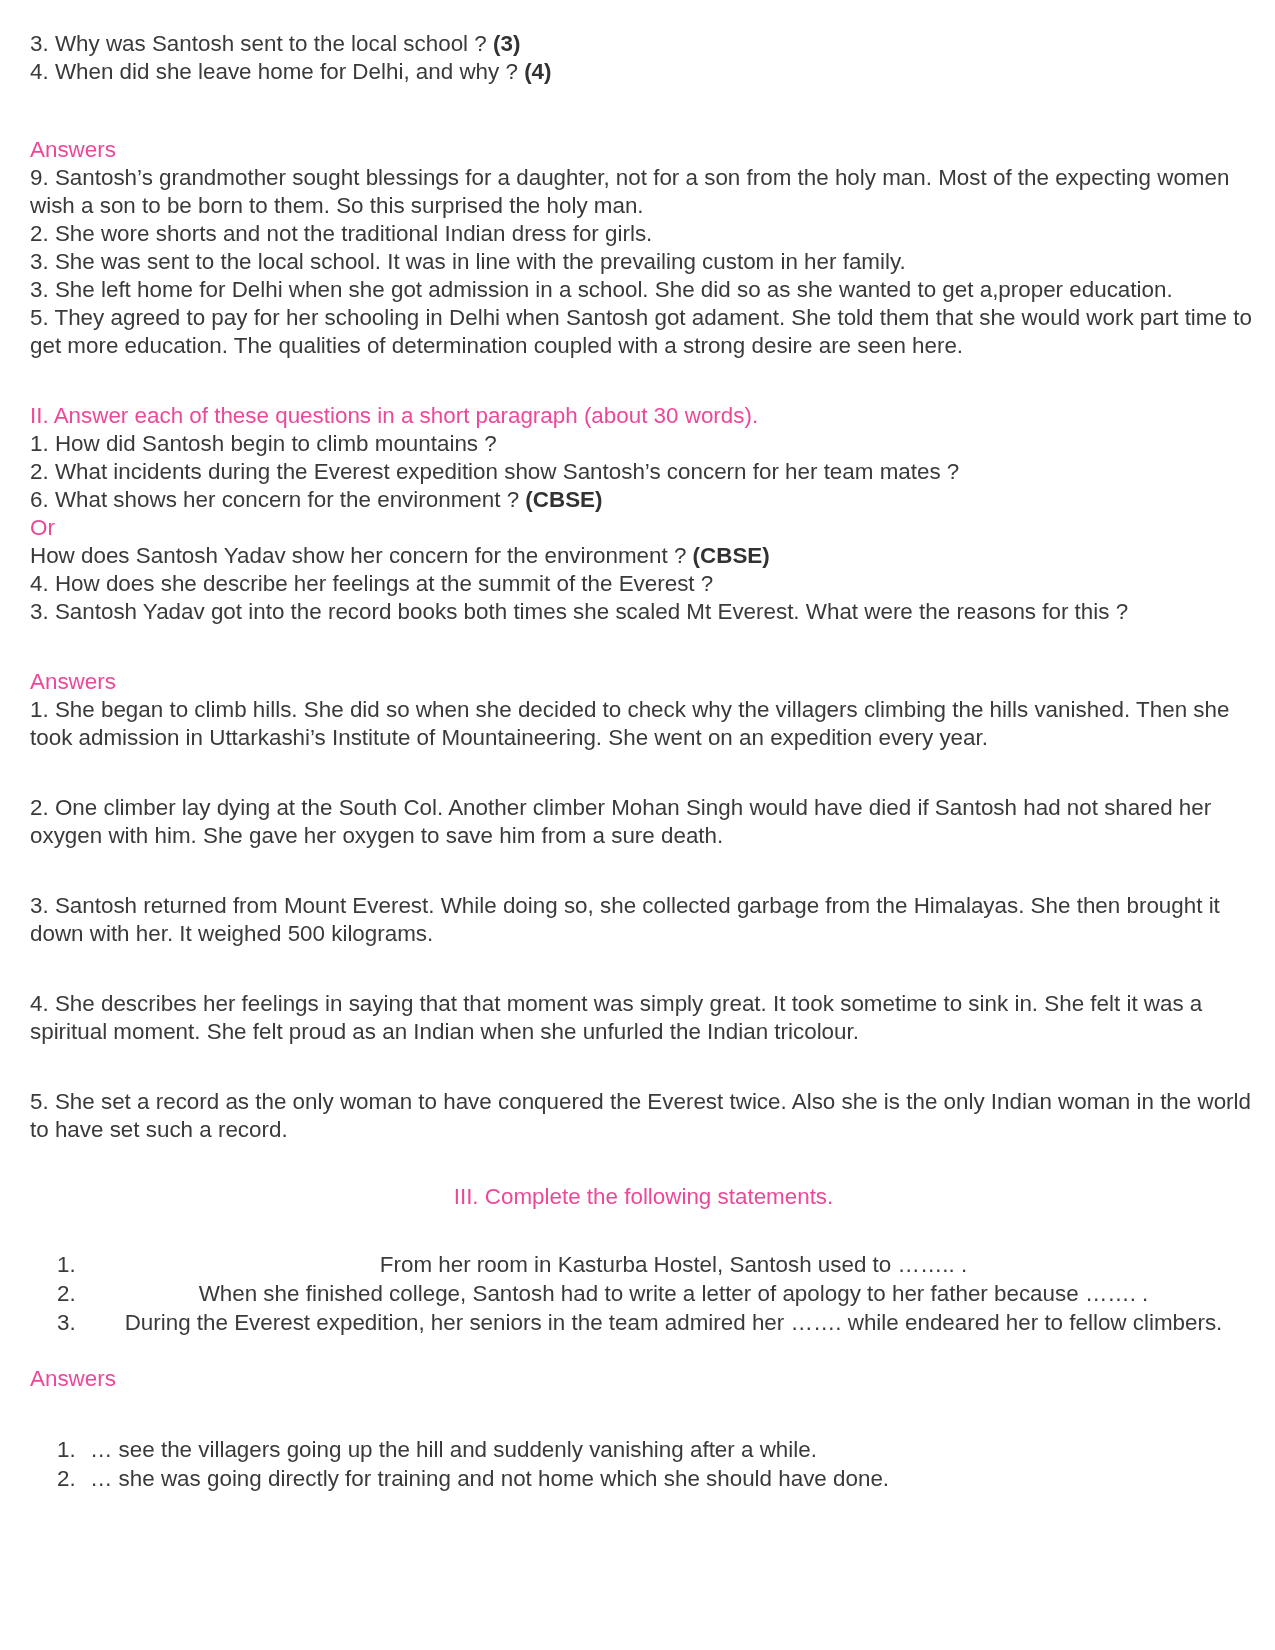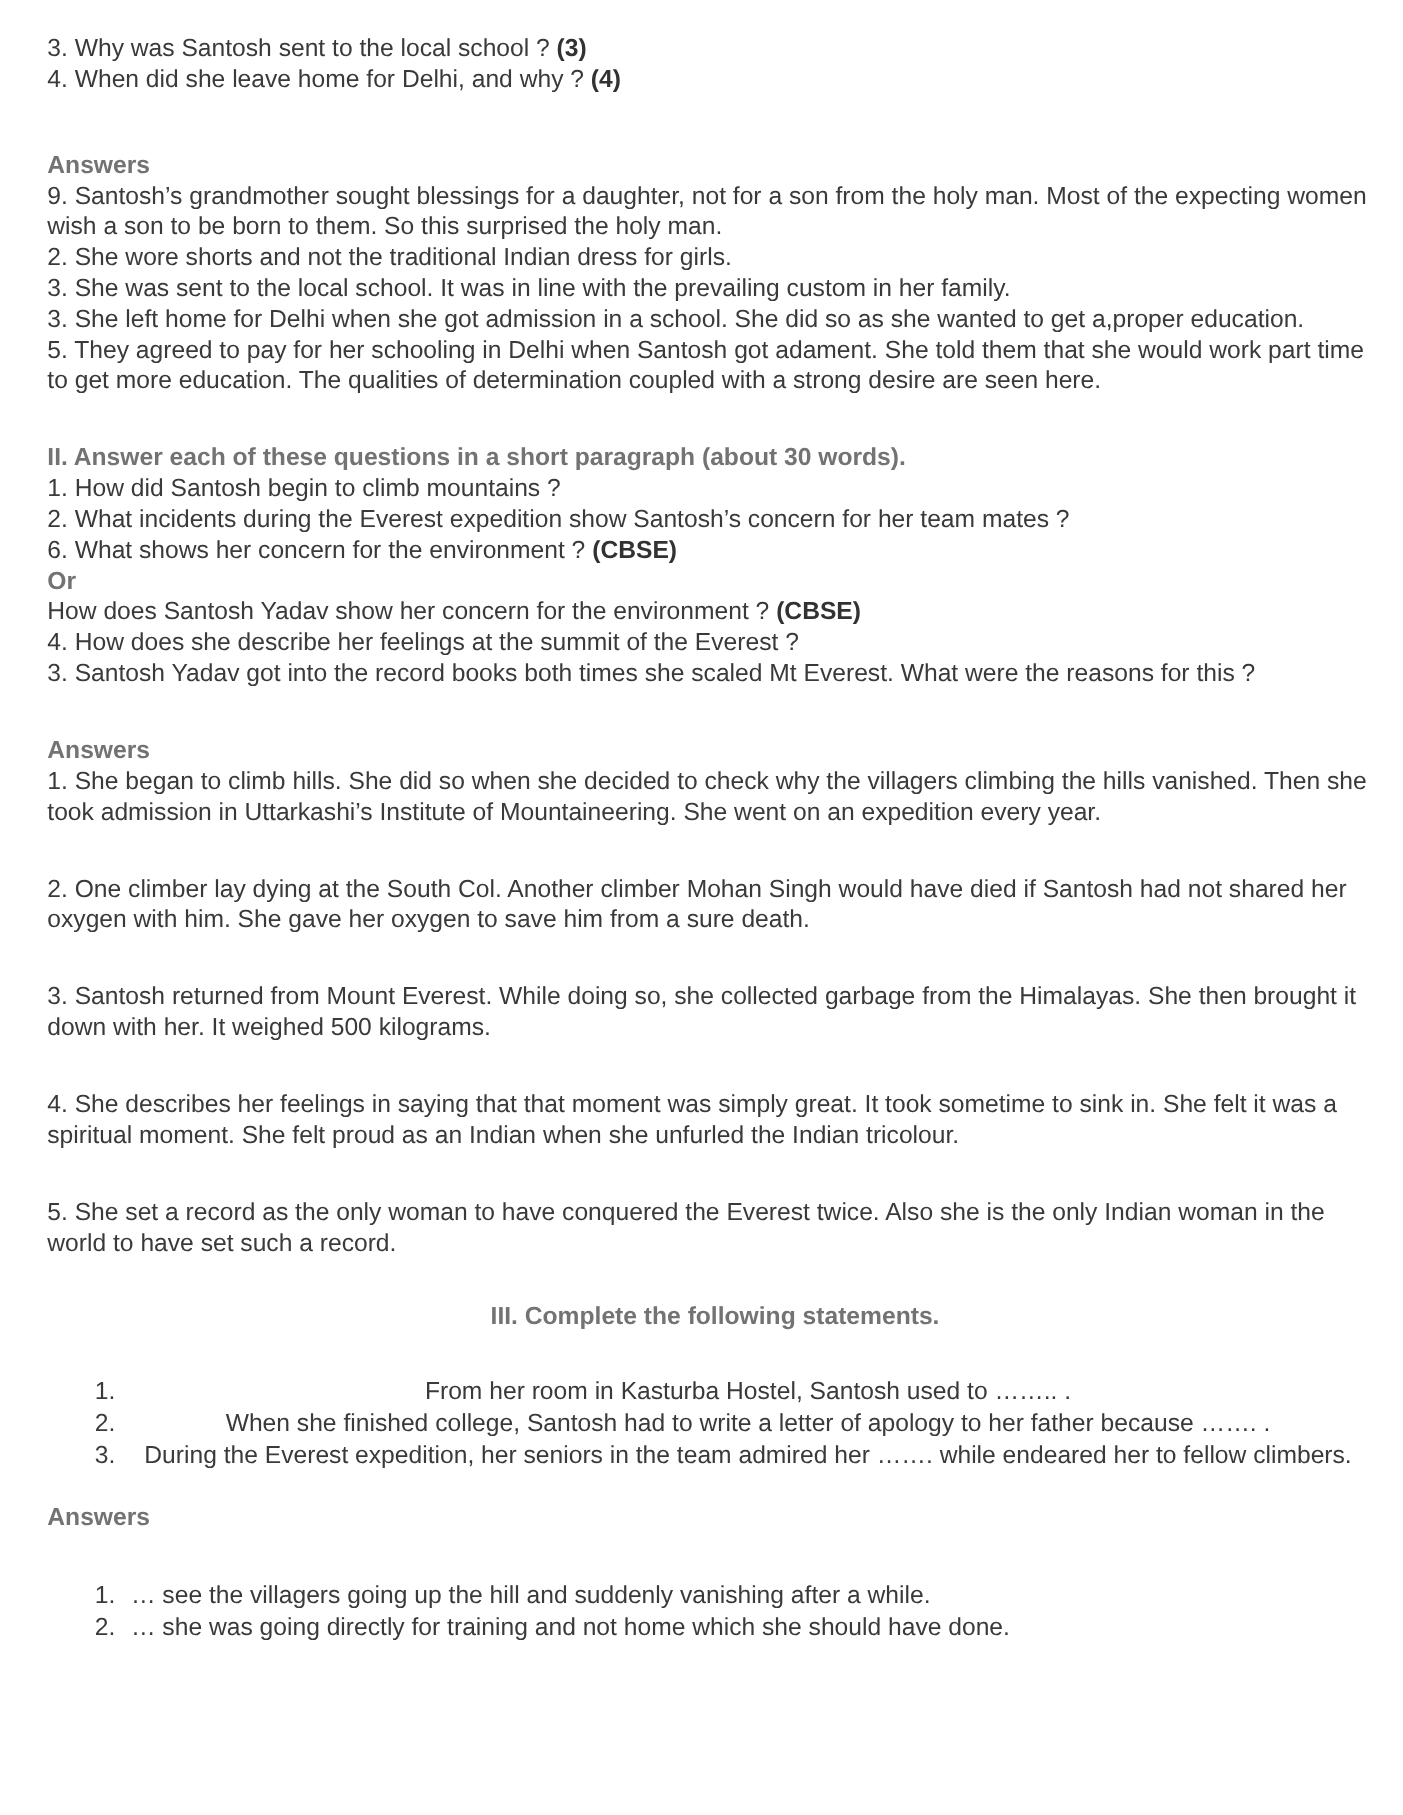--- a/index.html
+++ b/index.html
@@ -7,29 +7,29 @@
   body {
     width: 1275px;
     min-height: 1650px;
     background: #ffffff;
     font-family: "Liberation Sans", sans-serif;
     font-size: 22.4px;
     line-height: 28px;
     color: #3a3a3a;
     -webkit-font-smoothing: antialiased;
   }
-  .doc { padding: 30px 18px 30px 43px; }
+  .doc { padding: 30px 18px 30px 30px; }
   p { margin: 0; }
-  .bold { font-weight: 700; color: #737373; }
+  .bold { font-weight: 400; color: #ec4899; }
   b { font-weight: 700; color: #323232; }
   .mt-sm { margin-top: 28px; }
   .mt-md { margin-top: 39px; text-align: center; }
   .mt-lg { margin-top: 42px; }
   .mt-xl { margin-top: 50px; }
-  ol { margin: 16px; padding-left: 52px; }
+  ol { margin: 0; padding-left: 52px; }
   ol li { padding-left: 8px; line-height: 29px; }
 </style>
 </head>
 <body>
 
 <div class="doc">
 
   <p><span>3. Why was Santosh sent to the local school ?</span> <b>(3)</b></p>
   <p><span>4. When did she leave home for Delhi, and why ?</span> <b>(4)</b></p>
 

